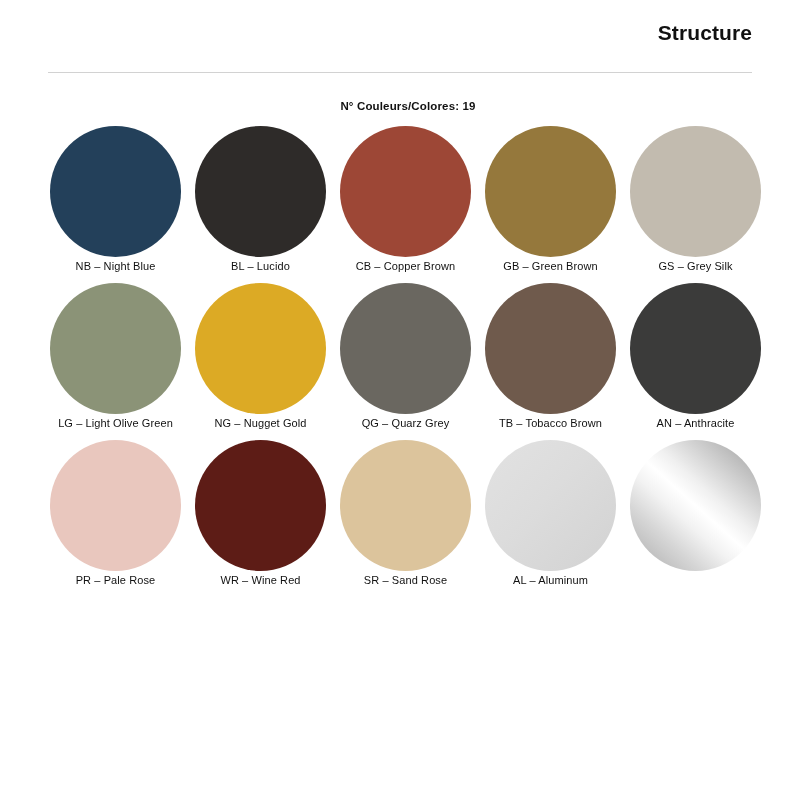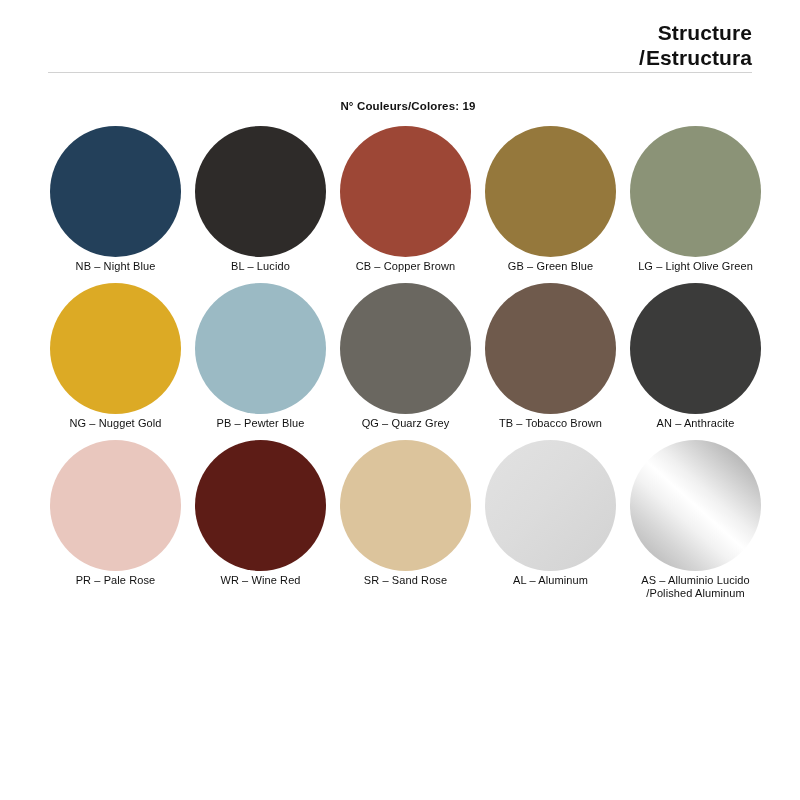--- a/index.html
+++ b/index.html
@@ -95,54 +95,53 @@
   }
   .caption .c2 {
     display: block;
   }
 </style>
 </head>
 <body>
 
 <div class="header">
   <div class="title-line">Structure</div>
-  <div class="title-line"><span class="slash">/</span><span>Estructura</span></div>
 </div>
 <div class="rule"></div>
 
 <div class="count-caption">N° Couleurs/Colores: 19</div>
 
 <div class="grid" id="swatch-grid">
     <div class="cell">
       <div class="disc" style="background: rgb(35, 64, 90);"></div>
       <div class="caption"><span>NB – Night Blue</span></div>
     </div>
     <div class="cell">
       <div class="disc" style="background: rgb(46, 43, 41);"></div>
       <div class="caption"><span>BL – Lucido</span></div>
     </div>
     <div class="cell">
       <div class="disc" style="background: rgb(157, 71, 54);"></div>
       <div class="caption"><span>CB – Copper Brown</span></div>
     </div>
     <div class="cell">
       <div class="disc" style="background: rgb(149, 120, 60);"></div>
-      <div class="caption"><span>GB – Green Blue</span></div>
+      <div class="caption"><span>GB – Green Brown</span></div>
+    </div>
+    <div class="cell">
+      <div class="disc" style="background: rgb(194, 187, 175);"></div>
+      <div class="caption"><span>GS – Grey Silk</span></div>
     </div>
     <div class="cell">
       <div class="disc" style="background: rgb(139, 147, 119);"></div>
       <div class="caption"><span>LG – Light Olive Green</span></div>
     </div>
     <div class="cell">
       <div class="disc" style="background: rgb(220, 170, 37);"></div>
       <div class="caption"><span>NG – Nugget Gold</span></div>
-    </div>
-    <div class="cell">
-      <div class="disc" style="background: rgb(155, 186, 196);"></div>
-      <div class="caption"><span>PB – Pewter Blue</span></div>
     </div>
     <div class="cell">
       <div class="disc" style="background: rgb(106, 103, 96);"></div>
       <div class="caption"><span>QG – Quarz Grey</span></div>
     </div>
     <div class="cell">
       <div class="disc" style="background: rgb(111, 90, 76);"></div>
       <div class="caption"><span>TB – Tobacco Brown</span></div>
     </div>
     <div class="cell">
@@ -160,15 +159,14 @@
     <div class="cell">
       <div class="disc" style="background: rgb(220, 196, 156);"></div>
       <div class="caption"><span>SR – Sand Rose</span></div>
     </div>
     <div class="cell">
       <div class="disc" style="background: linear-gradient(135deg, rgb(226, 226, 226) 0%, rgb(220, 220, 220) 45%, rgb(210, 210, 210) 100%);"></div>
       <div class="caption"><span>AL – Aluminum</span></div>
     </div>
     <div class="cell">
       <div class="disc" style="background: linear-gradient(42deg, rgb(156, 156, 156) 0%, rgb(189, 189, 189) 12%, rgb(214, 214, 214) 26%, rgb(242, 242, 242) 40%, rgb(255, 255, 255) 50%, rgb(240, 240, 240) 60%, rgb(210, 210, 210) 74%, rgb(180, 180, 180) 88%, rgb(154, 154, 154) 100%);"></div>
-      <div class="caption"><span>AS – Alluminio Lucido</span><span class="c2">/Polished Aluminum</span></div>
     </div>
   </div>
 
 </body></html>

